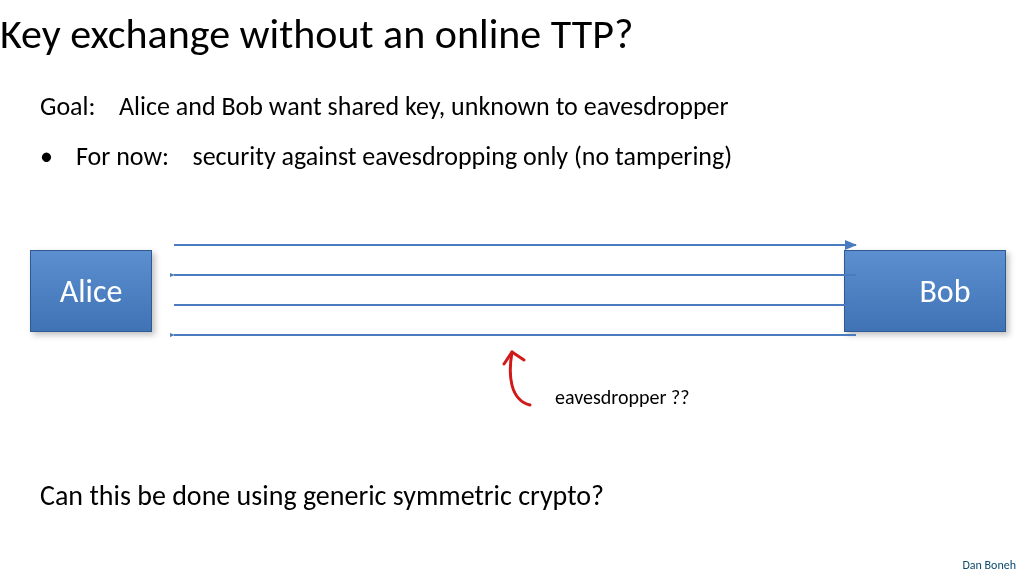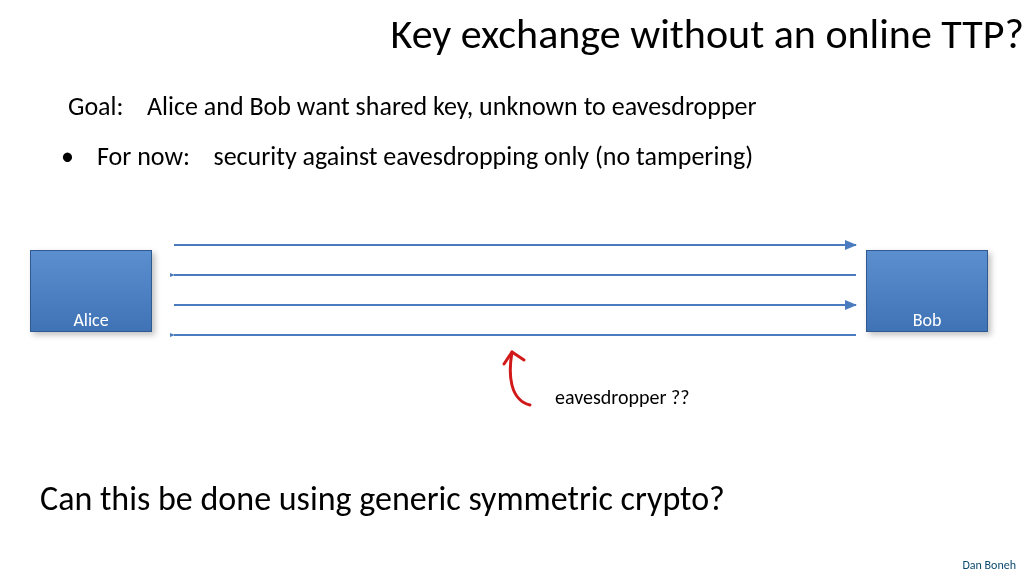--- a/index.html
+++ b/index.html
@@ -10,67 +10,66 @@
     background: #ffffff;
     font-family: Calibri, "Segoe UI", Arial, sans-serif;
     overflow: hidden;
     position: relative;
   }
   .title {
     position: absolute;
     top: 8px;
     left: 0;
     width: 1024px;
-    text-align: right;
+    text-align: left;
     font-size: 42px;
     color: #000;
     font-weight: 400;
   }
   .goal {
     position: absolute;
     top: 90px;
     left: 40px;
     font-size: 26px;
     color: #000;
-    margin-left: 28px;
   }
   .bullet-row {
     position: absolute;
     top: 140px;
     left: 40px;
     font-size: 26px;
     color: #000;
-    margin-left: 21px;
   }
   .bullet-dot {
     display: inline-block;
     width: 30px;
   }
   .party-box {
     position: absolute;
     background: linear-gradient(#5b8fd0, #3f73b5);
     border: 1px solid #2f5a90;
     box-shadow: 3px 3px 6px rgba(0,0,0,0.25);
     color: #fff;
-    font-size: 18px;
+    font-size: 32px;
     display: flex;
-    align-items: flex-end;
+    align-items: center;
     justify-content: center;
   }
   .alice-box {
     left: 30px;
     top: 250px;
     width: 120px;
     height: 80px;
   }
   .bob-box {
-    right: 36px;
+    right: 18px;
     top: 250px;
     width: 120px;
     height: 80px;
+    padding-left: 40px;
   }
   .arrows-svg {
     position: absolute;
     left: 170px;
     top: 230px;
     width: 690px;
     height: 130px;
   }
   .eaves-arrow-svg {
     position: absolute;
@@ -83,21 +82,21 @@
     position: absolute;
     left: 555px;
     top: 385px;
     font-size: 20px;
     color: #000;
   }
   .question {
     position: absolute;
     left: 40px;
     top: 478px;
-    font-size: 34px;
+    font-size: 28px;
     color: #000;
   }
   .author {
     position: absolute;
     right: 8px;
     bottom: 4px;
     font-size: 12px;
     color: #0c4a6e;
   }
 </style>

